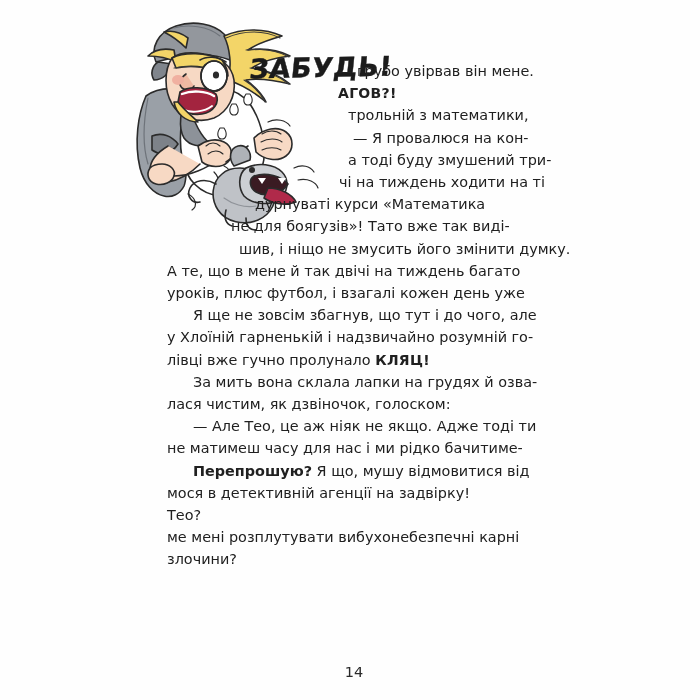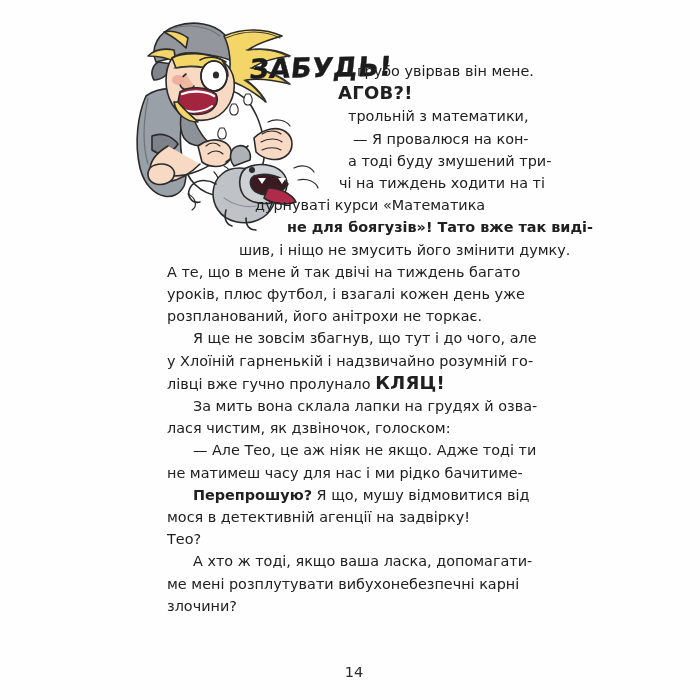--- a/index.html
+++ b/index.html
@@ -57,28 +57,28 @@
   .ln {
     display: block;
     white-space: nowrap;
   }
   
   .r1 { margin-left: 171px; }
   .r2 { margin-left: 186px; }
   .r3 { margin-left: 181px; }
   .r4 { margin-left: 172px; }
   .r5 { margin-left: 88px; }
-  .r6 { margin-left: 120px; font-weight: bold; }
+  .r6 { margin-left: 64px; }
   .r7 { margin-left: 72px; }
   .r0 { margin-left: 0px; }
 
   .bold { font-weight: bold; }
   .shoutsmall {
     font-weight: bold;
-    font-size: 18px;
+    font-size: 14px;
     letter-spacing: 0.3px;
   }
   .indent { padding-left: 26px; }
 
   
   .folio {
     position: absolute;
     left: 8px;
     right: 0;
     top: 664px;
@@ -229,31 +229,29 @@
       <span class="ln r1"><span class="shoutsmall">АГОВ?!</span></span>
       <span class="ln r3"><span>трольній з математики,</span></span>
       <span class="ln r2"><span>— Я провалюся на кон-</span></span>
       <span class="ln r3"><span>а тоді буду змушений три-</span></span>
       <span class="ln r4"><span>чі на тиждень ходити на ті</span></span>
       <span class="ln r5"><span>дурнуваті курси «Математика</span></span>
       <span class="ln r6"><span>не для боягузів»! Тато вже так виді-</span></span>
       <span class="ln r7"><span>шив, і ніщо не змусить його змінити думку.</span></span>
       <span class="ln r0"><span>А те, що в мене й так двічі на тиждень багато</span></span>
       <span class="ln r0"><span>уроків, плюс футбол, і взагалі кожен день уже</span></span>
-      <span class="ln r0"><span>розпланований, його анітрохи не торкає.</span></span>
       <span class="ln r0 indent"><span>Я ще не зовсім збагнув, що тут і до чого, але</span></span>
       <span class="ln r0"><span>у Хлоїній гарненькій і надзвичайно розумній го-</span></span>
       <span class="ln r0"><span>лівці вже гучно пролунало </span><span class="shoutsmall">КЛЯЦ!</span></span>
       <span class="ln r0 indent"><span>За мить вона склала лапки на грудях й озва-</span></span>
       <span class="ln r0"><span>лася чистим, як дзвіночок, голоском:</span></span>
       <span class="ln r0 indent"><span>— Але Тео, це аж ніяк не якщо. Адже тоді ти</span></span>
       <span class="ln r0"><span>не матимеш часу для нас і ми рідко бачитиме-</span></span>
       <span class="ln r0 indent"><span class="bold">Перепрошую?</span><span> Я що, мушу відмовитися від</span></span>
       <span class="ln r0"><span>мося в детективній агенції на задвірку!</span></span>
       <span class="ln r0"><span>Тео?</span></span>
-      <span class="ln r0 indent"><span>А хто ж тоді, якщо ваша ласка, допомагати-</span></span>
       <span class="ln r0"><span>ме мені розплутувати вибухонебезпечні карні</span></span>
       <span class="ln r0"><span>злочини?</span></span>
     </div>
 
   <div class="folio">14</div>
 
 </div>
 
 </body></html>

